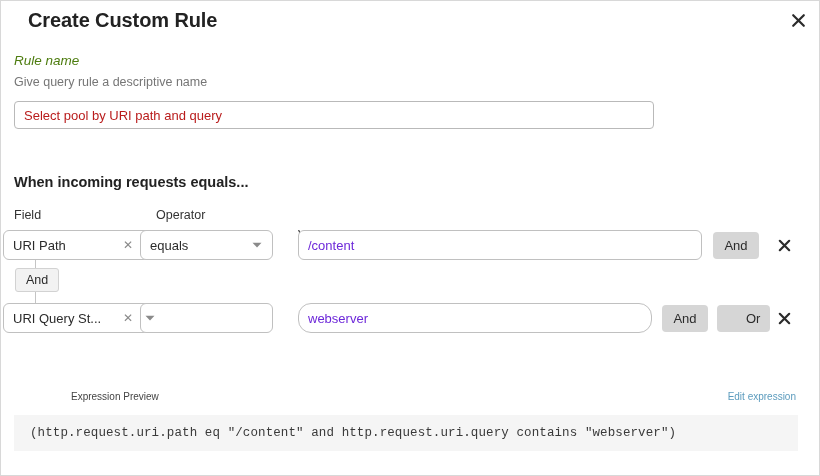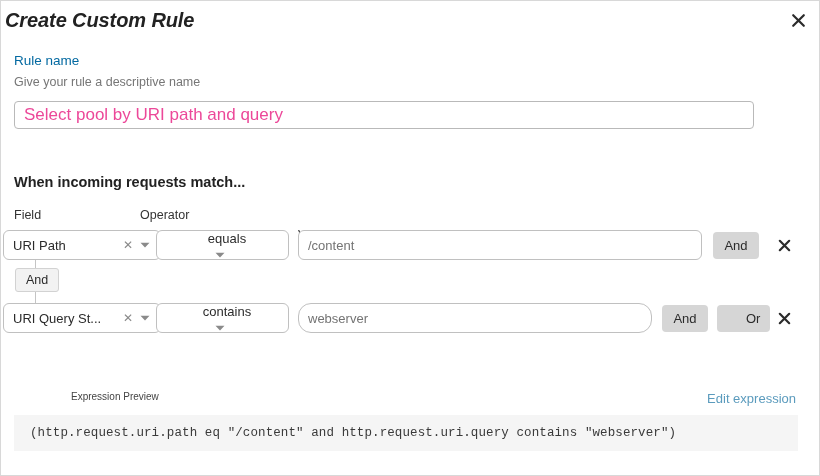--- a/index.html
+++ b/index.html
@@ -17,69 +17,69 @@
     width: 820px;
     height: 476px;
     box-sizing: border-box;
     background: #ffffff;
     border: 1px solid #d8d8d8;
     overflow: hidden;
   }
   
   .dialog-title {
     position: absolute;
-    left: 4px;
+    left: 27px;
     top: 8px;
     font-size: 20px;
     font-weight: bold;
     color: #222222;
     letter-spacing: -0.1px;
-    font-style: italic;
   }
   .close-btn {
     position: absolute;
     right: 8px;
     top: 6px;
     width: 26px;
     height: 26px;
     display: flex;
     align-items: center;
     justify-content: center;
     cursor: pointer;
     color: #2b2b2b;
   }
   .close-btn svg { display: block; }
 
   
   .section-label {
     position: absolute;
     font-size: 13.5px;
-    color: #0369a1;
+    color: #4d7c0f;
+    font-style: italic;
   }
   .label-rulename { left: 13px; top: 52px; }
   .hint-rulename {
     position: absolute;
     left: 13px;
     top: 74px;
     font-size: 12.5px;
     color: #767676;
   }
   .rulename-input {
     position: absolute;
     left: 13px;
     top: 100px;
-    width: 740px;
+    width: 640px;
     height: 28px;
     box-sizing: border-box;
     border: 1px solid #b9b9b9;
     border-radius: 4px;
     background: #ffffff;
     font-family: "Liberation Sans", sans-serif;
-    font-size: 17px;
-    color: #ec4899;
+    font-size: 13px;
+    color: #b91c1c;
     padding: 0 9px;
     outline: none;
   }
 
   
   .match-heading {
     position: absolute;
     left: 13px;
     top: 173px;
     font-size: 14.5px;
@@ -88,21 +88,21 @@
   }
 
   
   .col-head {
     position: absolute;
     top: 207px;
     font-size: 12.5px;
     color: #333333;
   }
   .col-field { left: 13px; }
-  .col-operator { left: 139px; }
+  .col-operator { left: 155px; }
   .col-value { left: 297px; margin-top: 20px; }
 
   
   .cond-row {
     position: absolute;
     left: 0;
     height: 30px;
   }
   .row1 { top: 229px; }
   .row2 { top: 302px; }
@@ -136,32 +136,32 @@
   .select-ctl .caret {
     width: 18px;
     display: flex;
     align-items: center;
     justify-content: center;
     padding-right: 6px;
   }
   .caret svg { display: block; }
 
   .field-select { left: 2px; width: 158px; }
-  .op-select { left: 155px; width: 133px; flex-direction: column; }
+  .op-select { left: 139px; width: 133px; }
 
   .value-input {
     position: absolute;
     height: 30px;
     box-sizing: border-box;
     border: 1px solid #c0c0c0;
     border-radius: 6px;
     background: #ffffff;
     font-family: "Liberation Sans", sans-serif;
     font-size: 13px;
-    color: #737373;
+    color: #6d28d9;
     padding: 0 9px;
     outline: none;
   }
   .value1 { left: 297px; width: 404px; }
   .value2 { left: 297px; width: 354px; border-radius: 13px; }
 
   .logic-btn {
     position: absolute;
     height: 27px;
     min-width: 46px;
@@ -225,21 +225,21 @@
     left: 26px;
     top: 390px;
     font-size: 10px;
     color: #444444;
     margin-left: 44px;
   }
   .edit-expression {
     position: absolute;
     right: 23px;
     top: 390px;
-    font-size: 13px;
+    font-size: 10px;
     color: #5b9bbd;
     text-decoration: none;
     cursor: pointer;
   }
   .expression-band {
     position: absolute;
     left: 13px;
     top: 414px;
     width: 784px;
     height: 36px;
@@ -264,24 +264,24 @@
 
   <div class="dialog-title">Create Custom Rule</div>
 
   <div class="close-btn">
     <svg width="15" height="15" viewBox="0 0 15 15" aria-hidden="true">
       <path d="M2.2 2.2 L12.8 12.8 M12.8 2.2 L2.2 12.8" stroke="#2b2b2b" stroke-width="2.2" stroke-linecap="round"></path>
     </svg>
   </div>
 
   <div class="section-label label-rulename">Rule name</div>
-  <div class="hint-rulename">Give your rule a descriptive name</div>
+  <div class="hint-rulename">Give query rule a descriptive name</div>
   <input class="rulename-input" value="Select pool by URI path and query" placeholder="Give your rule a descriptive name" style="">
 
-  <div class="match-heading">When incoming requests match...</div>
+  <div class="match-heading">When incoming requests equals...</div>
 
   <div class="col-head col-field">Field</div>
   <div class="col-head col-operator">Operator</div>
   <div class="col-head col-value">Value</div>
 
   <div class="cond-row row1" style="width:820px;">
     <div class="select-ctl field-select">
       <span class="sel-text">URI Path</span>
       <span class="clear-x">✕</span>
       <span class="caret">
@@ -320,21 +320,20 @@
       <span class="sel-text">URI Query St...</span>
       <span class="clear-x">✕</span>
       <span class="caret">
         <svg width="10" height="7" viewBox="0 0 10 7" aria-hidden="true">
             <path d="M0.5 0.7 L5 5.6 L9.5 0.7 Z" fill="#8a8a8a"></path>
           </svg>
       </span>
     </div>
 
     <div class="select-ctl op-select">
-      <span class="sel-text">contains</span>
       <span class="caret">
         <svg width="10" height="7" viewBox="0 0 10 7" aria-hidden="true">
             <path d="M0.5 0.7 L5 5.6 L9.5 0.7 Z" fill="#8a8a8a"></path>
           </svg>
       </span>
     </div>
 
     <input class="value-input value2" value="webserver" style="">
 
     <button class="logic-btn r2-and">And</button>

